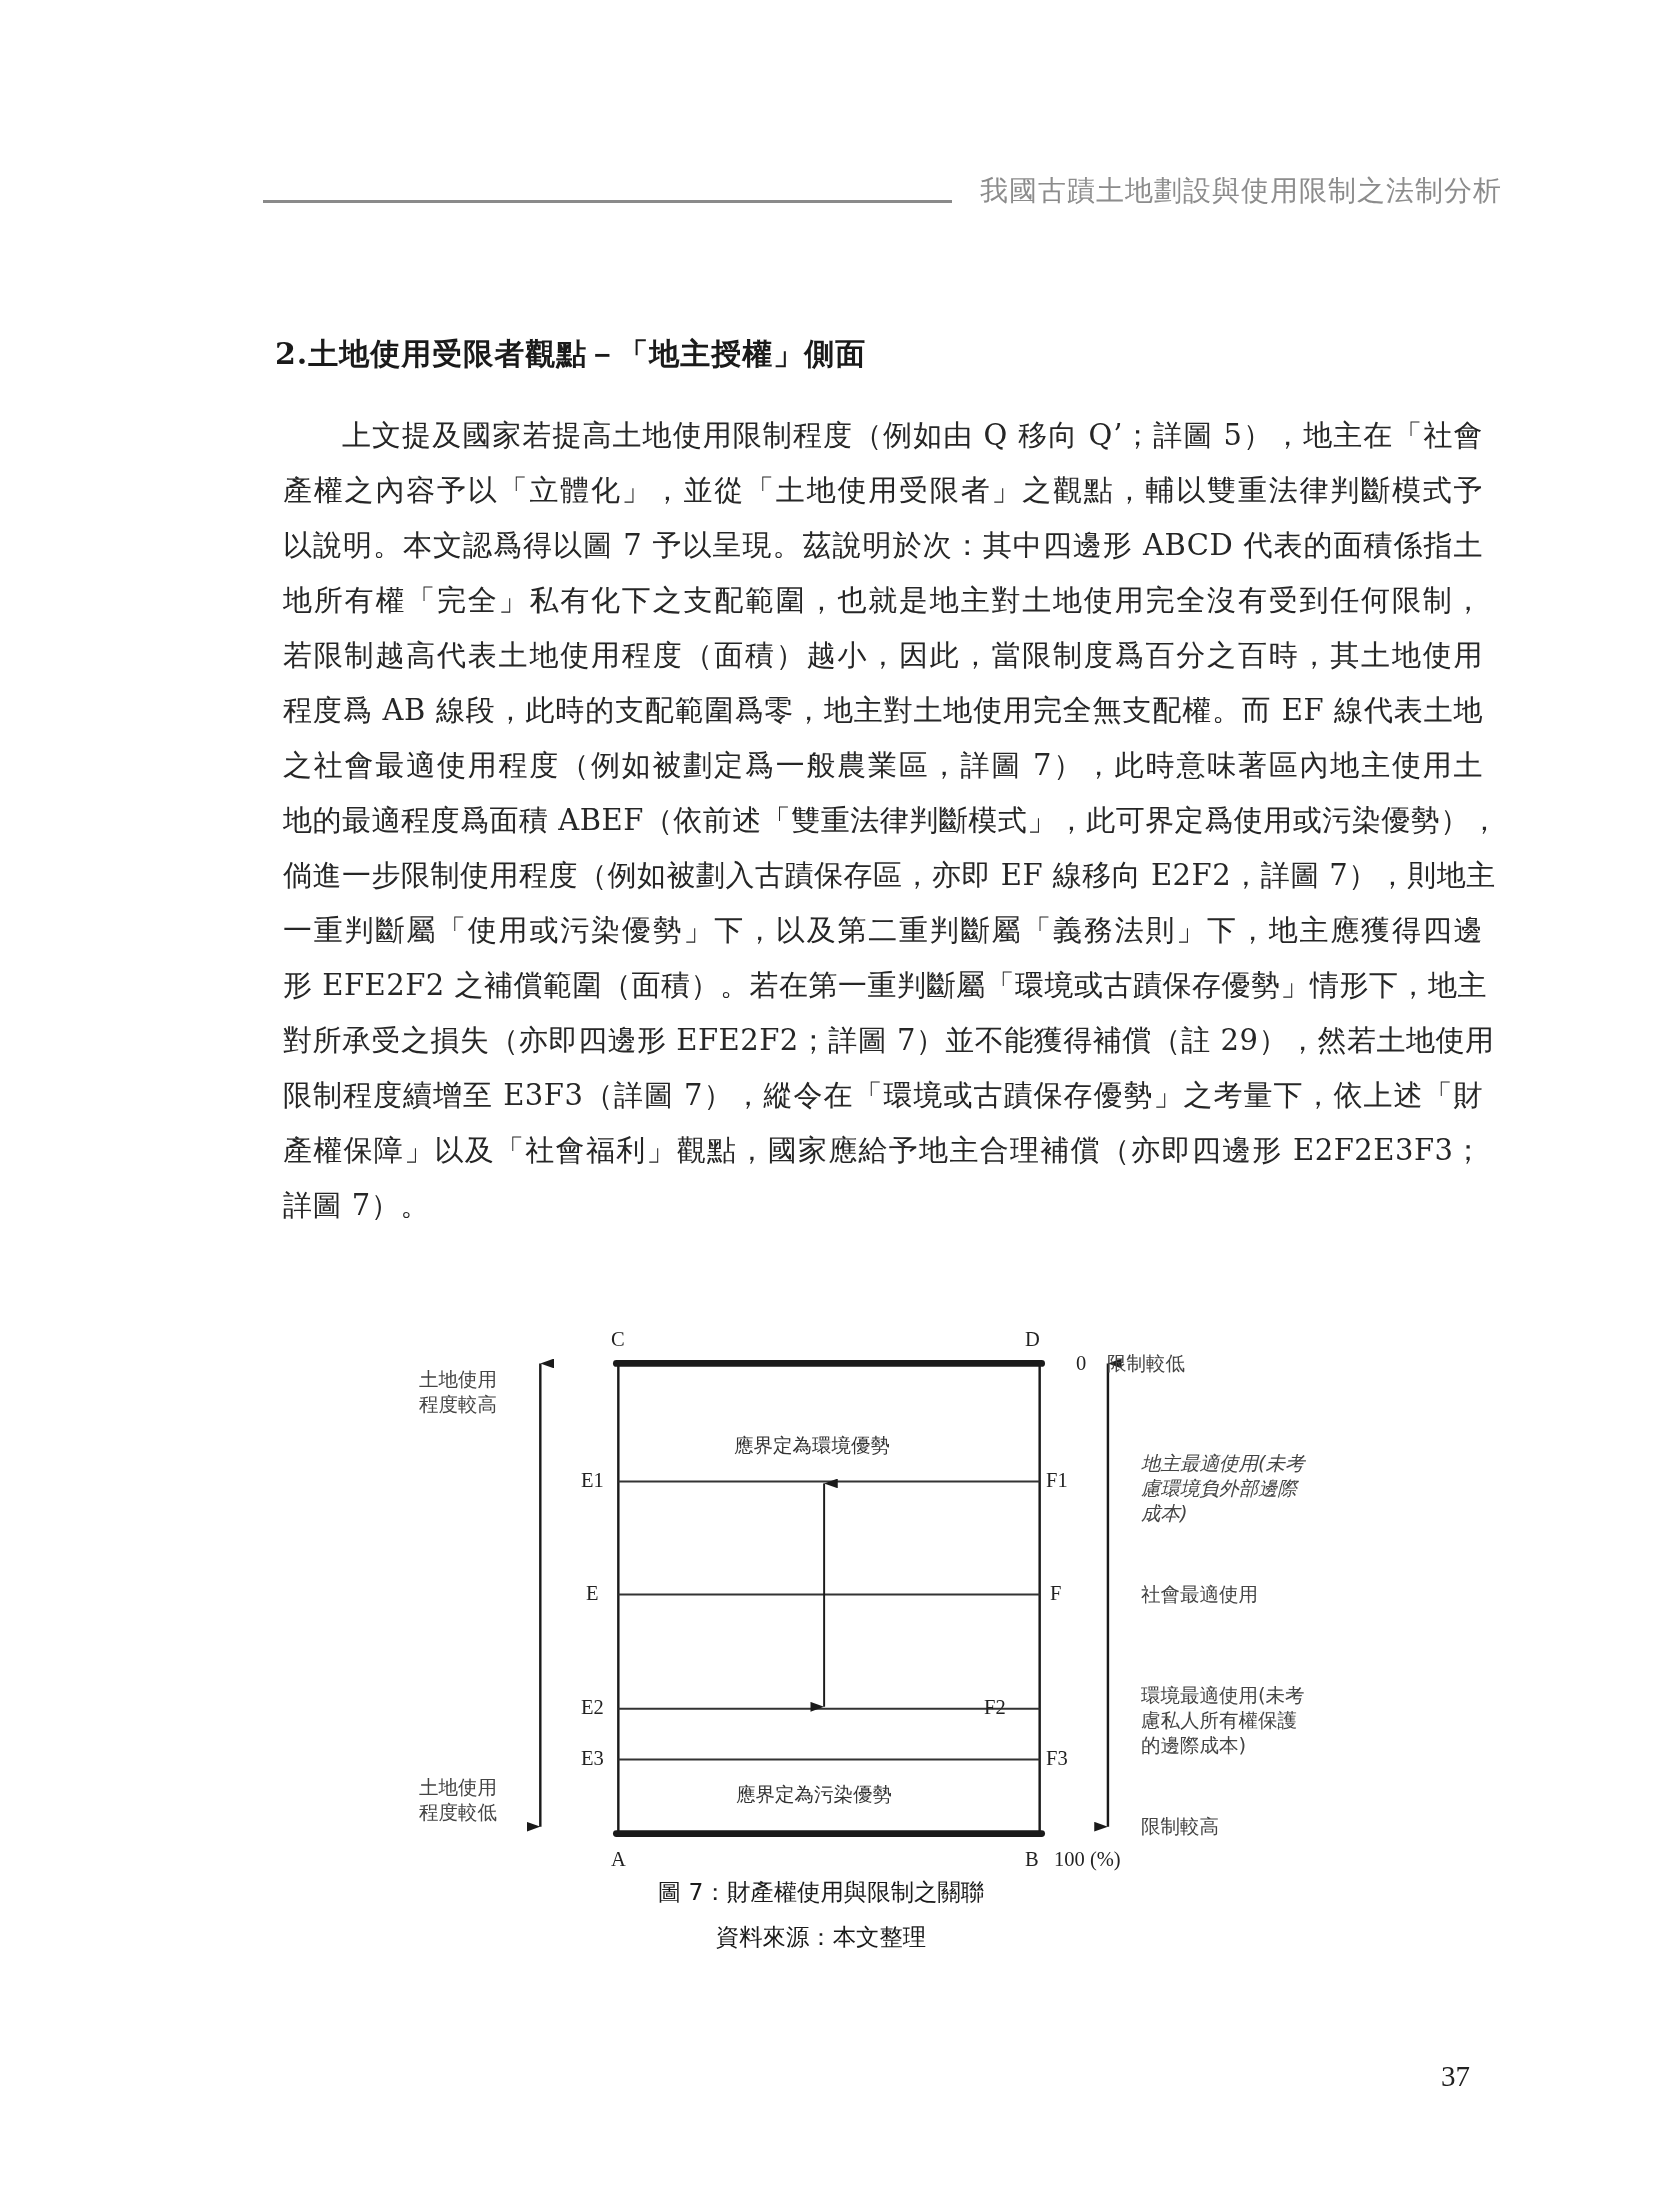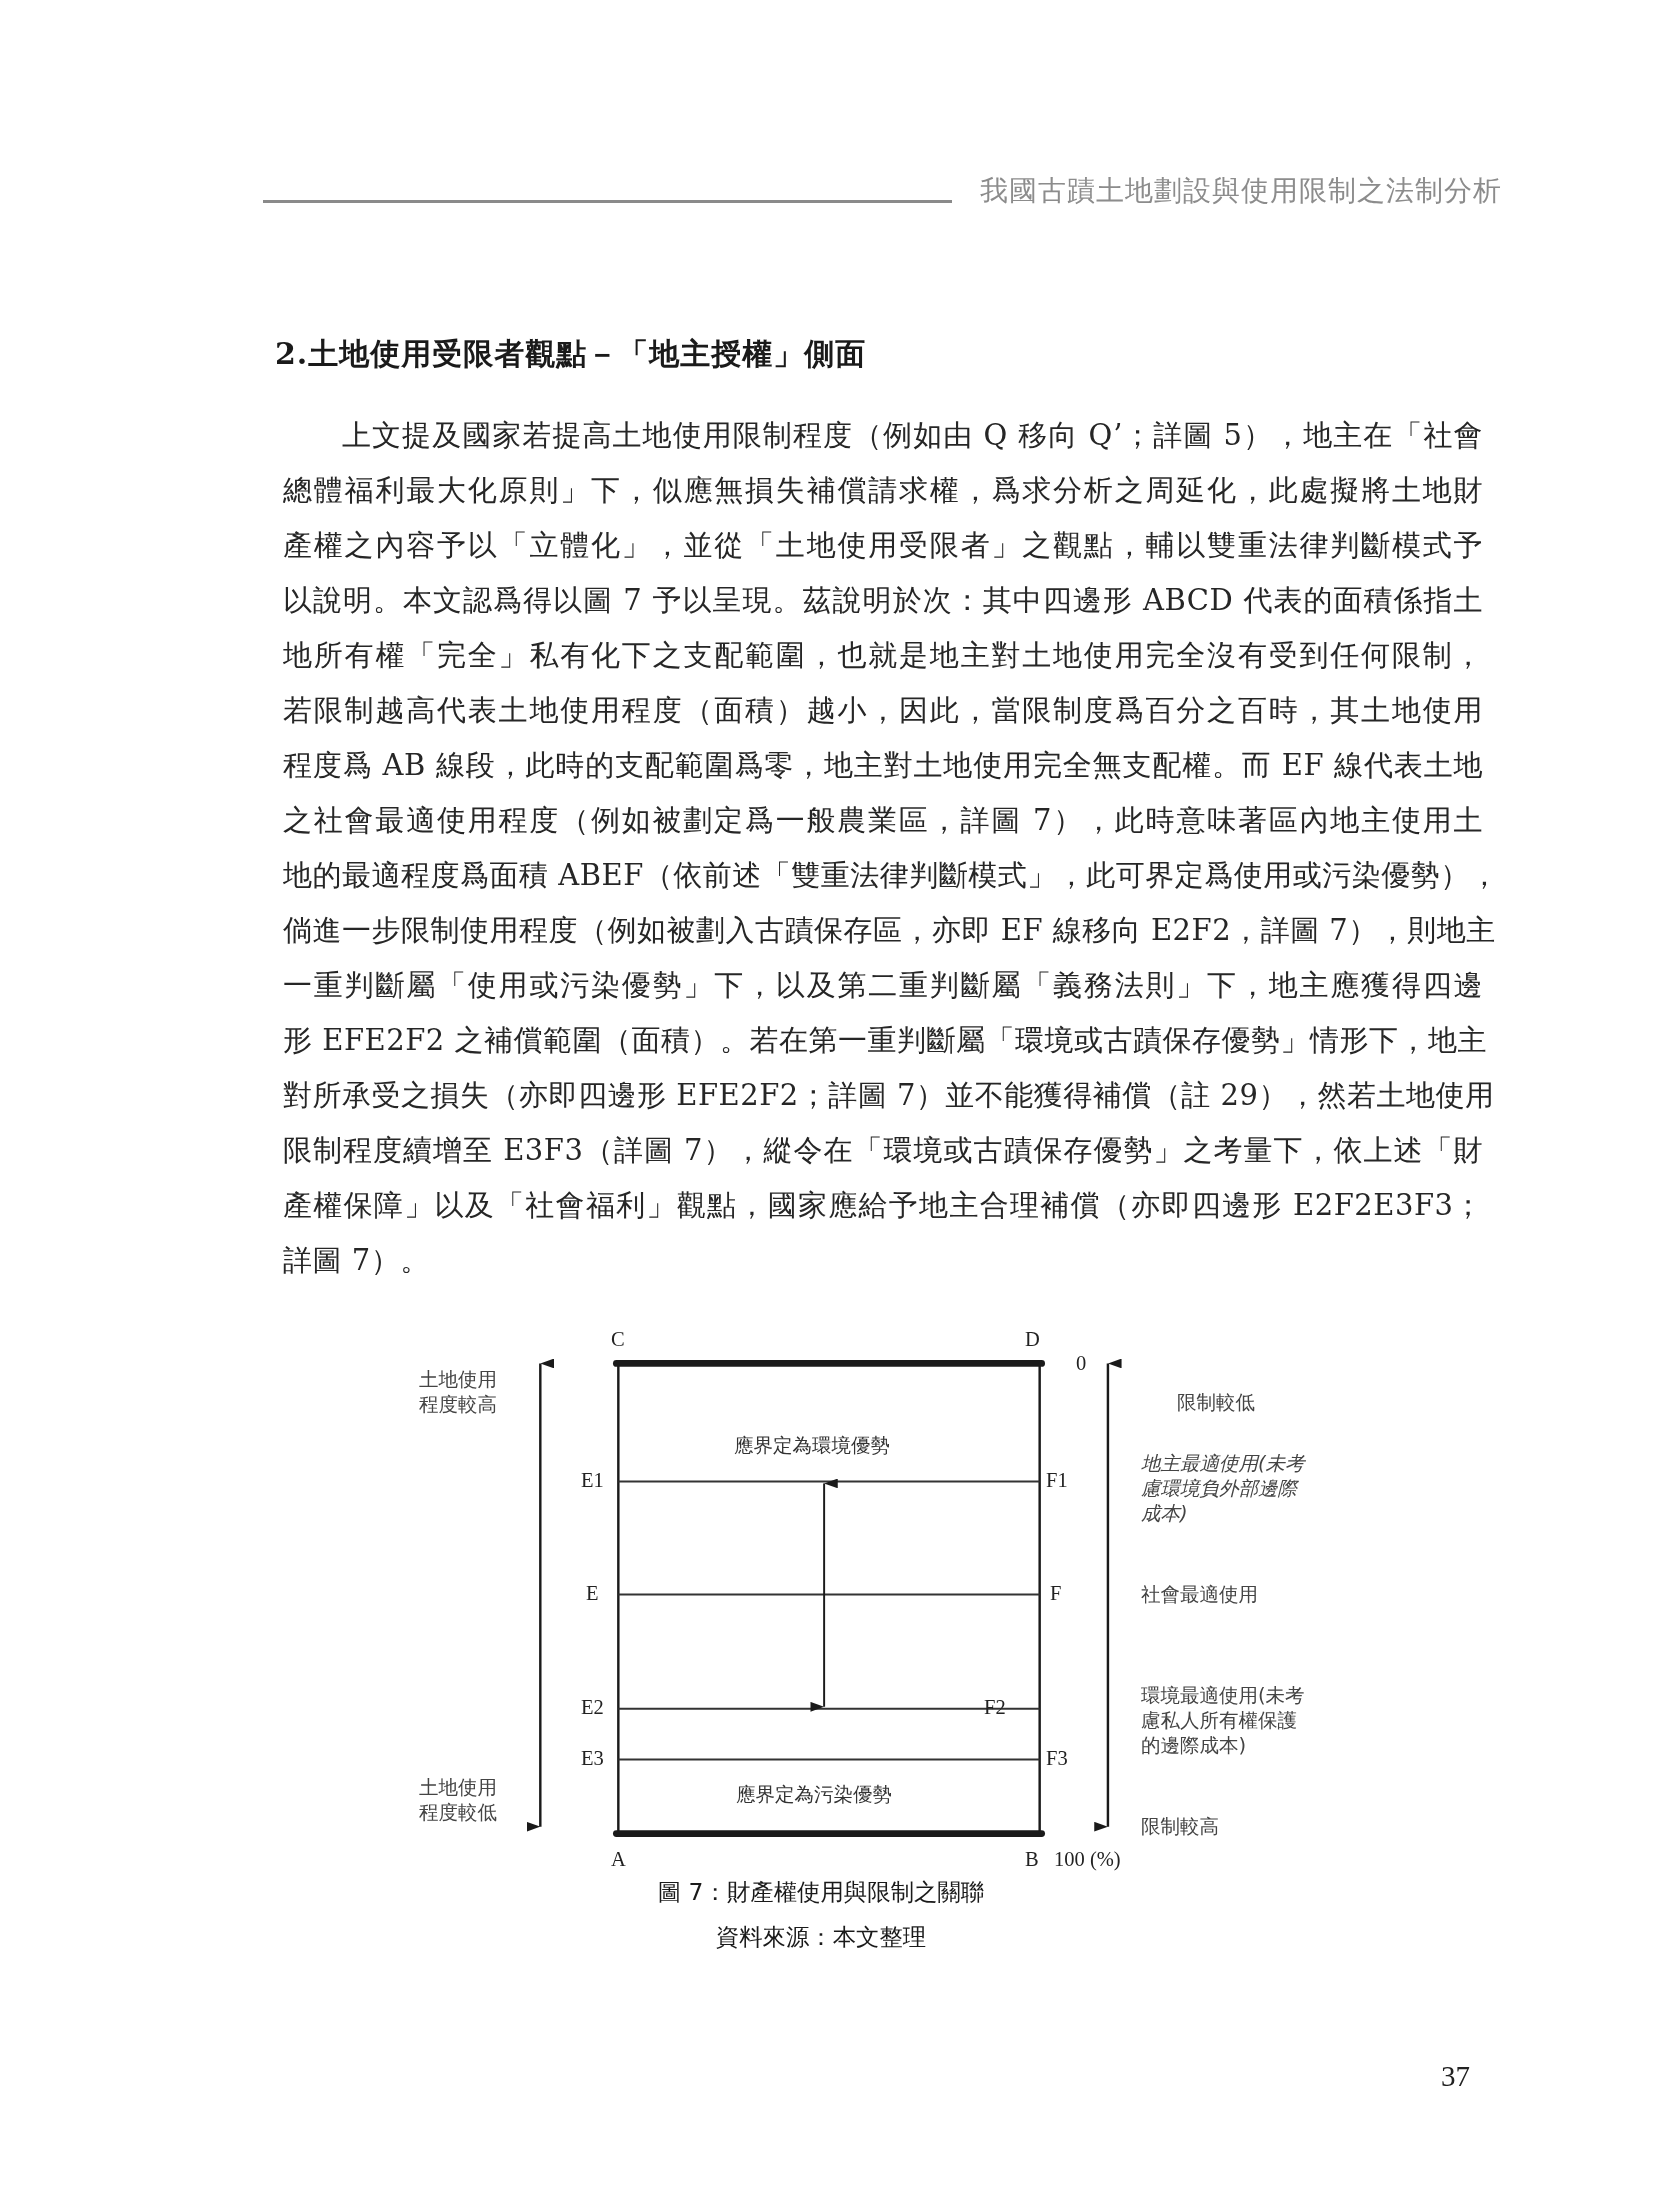--- a/index.html
+++ b/index.html
@@ -27,21 +27,20 @@
 </head>
 <body>
 
 <div class="header-rule"></div>
 <div class="header-title">我國古蹟土地劃設與使用限制之法制分析</div>
 
 <div class="section-heading">2.土地使用受限者觀點－「地主授權」側面</div>
 
 <div class="body-text">
   <div class="body-line indent">上文提及國家若提高土地使用限制程度（例如由 Q 移向 Q’；詳圖 5），地主在「社會</div>
-  <div class="body-line">總體福利最大化原則」下，似應無損失補償請求權，爲求分析之周延化，此處擬將土地財</div>
   <div class="body-line">產權之內容予以「立體化」，並從「土地使用受限者」之觀點，輔以雙重法律判斷模式予</div>
   <div class="body-line">以說明。本文認爲得以圖 7 予以呈現。茲說明於次：其中四邊形 ABCD 代表的面積係指土</div>
   <div class="body-line">地所有權「完全」私有化下之支配範圍，也就是地主對土地使用完全沒有受到任何限制，</div>
   <div class="body-line">若限制越高代表土地使用程度（面積）越小，因此，當限制度爲百分之百時，其土地使用</div>
   <div class="body-line">程度爲 AB 線段，此時的支配範圍爲零，地主對土地使用完全無支配權。而 EF 線代表土地</div>
   <div class="body-line">之社會最適使用程度（例如被劃定爲一般農業區，詳圖 7），此時意味著區內地主使用土</div>
   <div class="body-line">地的最適程度爲面積 ABEF（依前述「雙重法律判斷模式」，此可界定爲使用或污染優勢），</div>
   <div class="body-line">倘進一步限制使用程度（例如被劃入古蹟保存區，亦即 EF 線移向 E2F2，詳圖 7），則地主</div>
   <div class="body-line">一重判斷屬「使用或污染優勢」下，以及第二重判斷屬「義務法則」下，地主應獲得四邊</div>
   <div class="body-line">形 EFE2F2 之補償範圍（面積）。若在第一重判斷屬「環境或古蹟保存優勢」情形下，地主</div>
@@ -96,21 +95,21 @@
   <div class="fig-label" style="left:1046px; top:1747px;">F3</div>
 
   <div class="fig-region" style="left:734px; top:1432px;">應界定為環境優勢</div>
   <div class="fig-region" style="left:736px; top:1781px;">應界定為污染優勢</div>
 
   <div class="fig-cjk" style="left:419px; top:1367px;">土地使用
 程度較高</div>
   <div class="fig-cjk" style="left:419px; top:1775px;">土地使用
 程度較低</div>
 
-  <div class="fig-cjk" style="left:1177px; top:1351px;margin-top:39px;">限制較低</div>
+  <div class="fig-cjk" style="left:1107px; top:1351px;">限制較低</div>
   <div class="fig-cjk" style="left:1141px; top:1451px;font-style:italic;">地主最適使用(未考
 慮環境負外部邊際
 成本)</div>
   <div class="fig-cjk" style="left:1141px; top:1582px;">社會最適使用</div>
   <div class="fig-cjk" style="left:1141px; top:1683px;">環境最適使用(未考
 慮私人所有權保護
 的邊際成本)</div>
   <div class="fig-cjk" style="left:1141px; top:1814px;">限制較高</div>
 </div>
 

